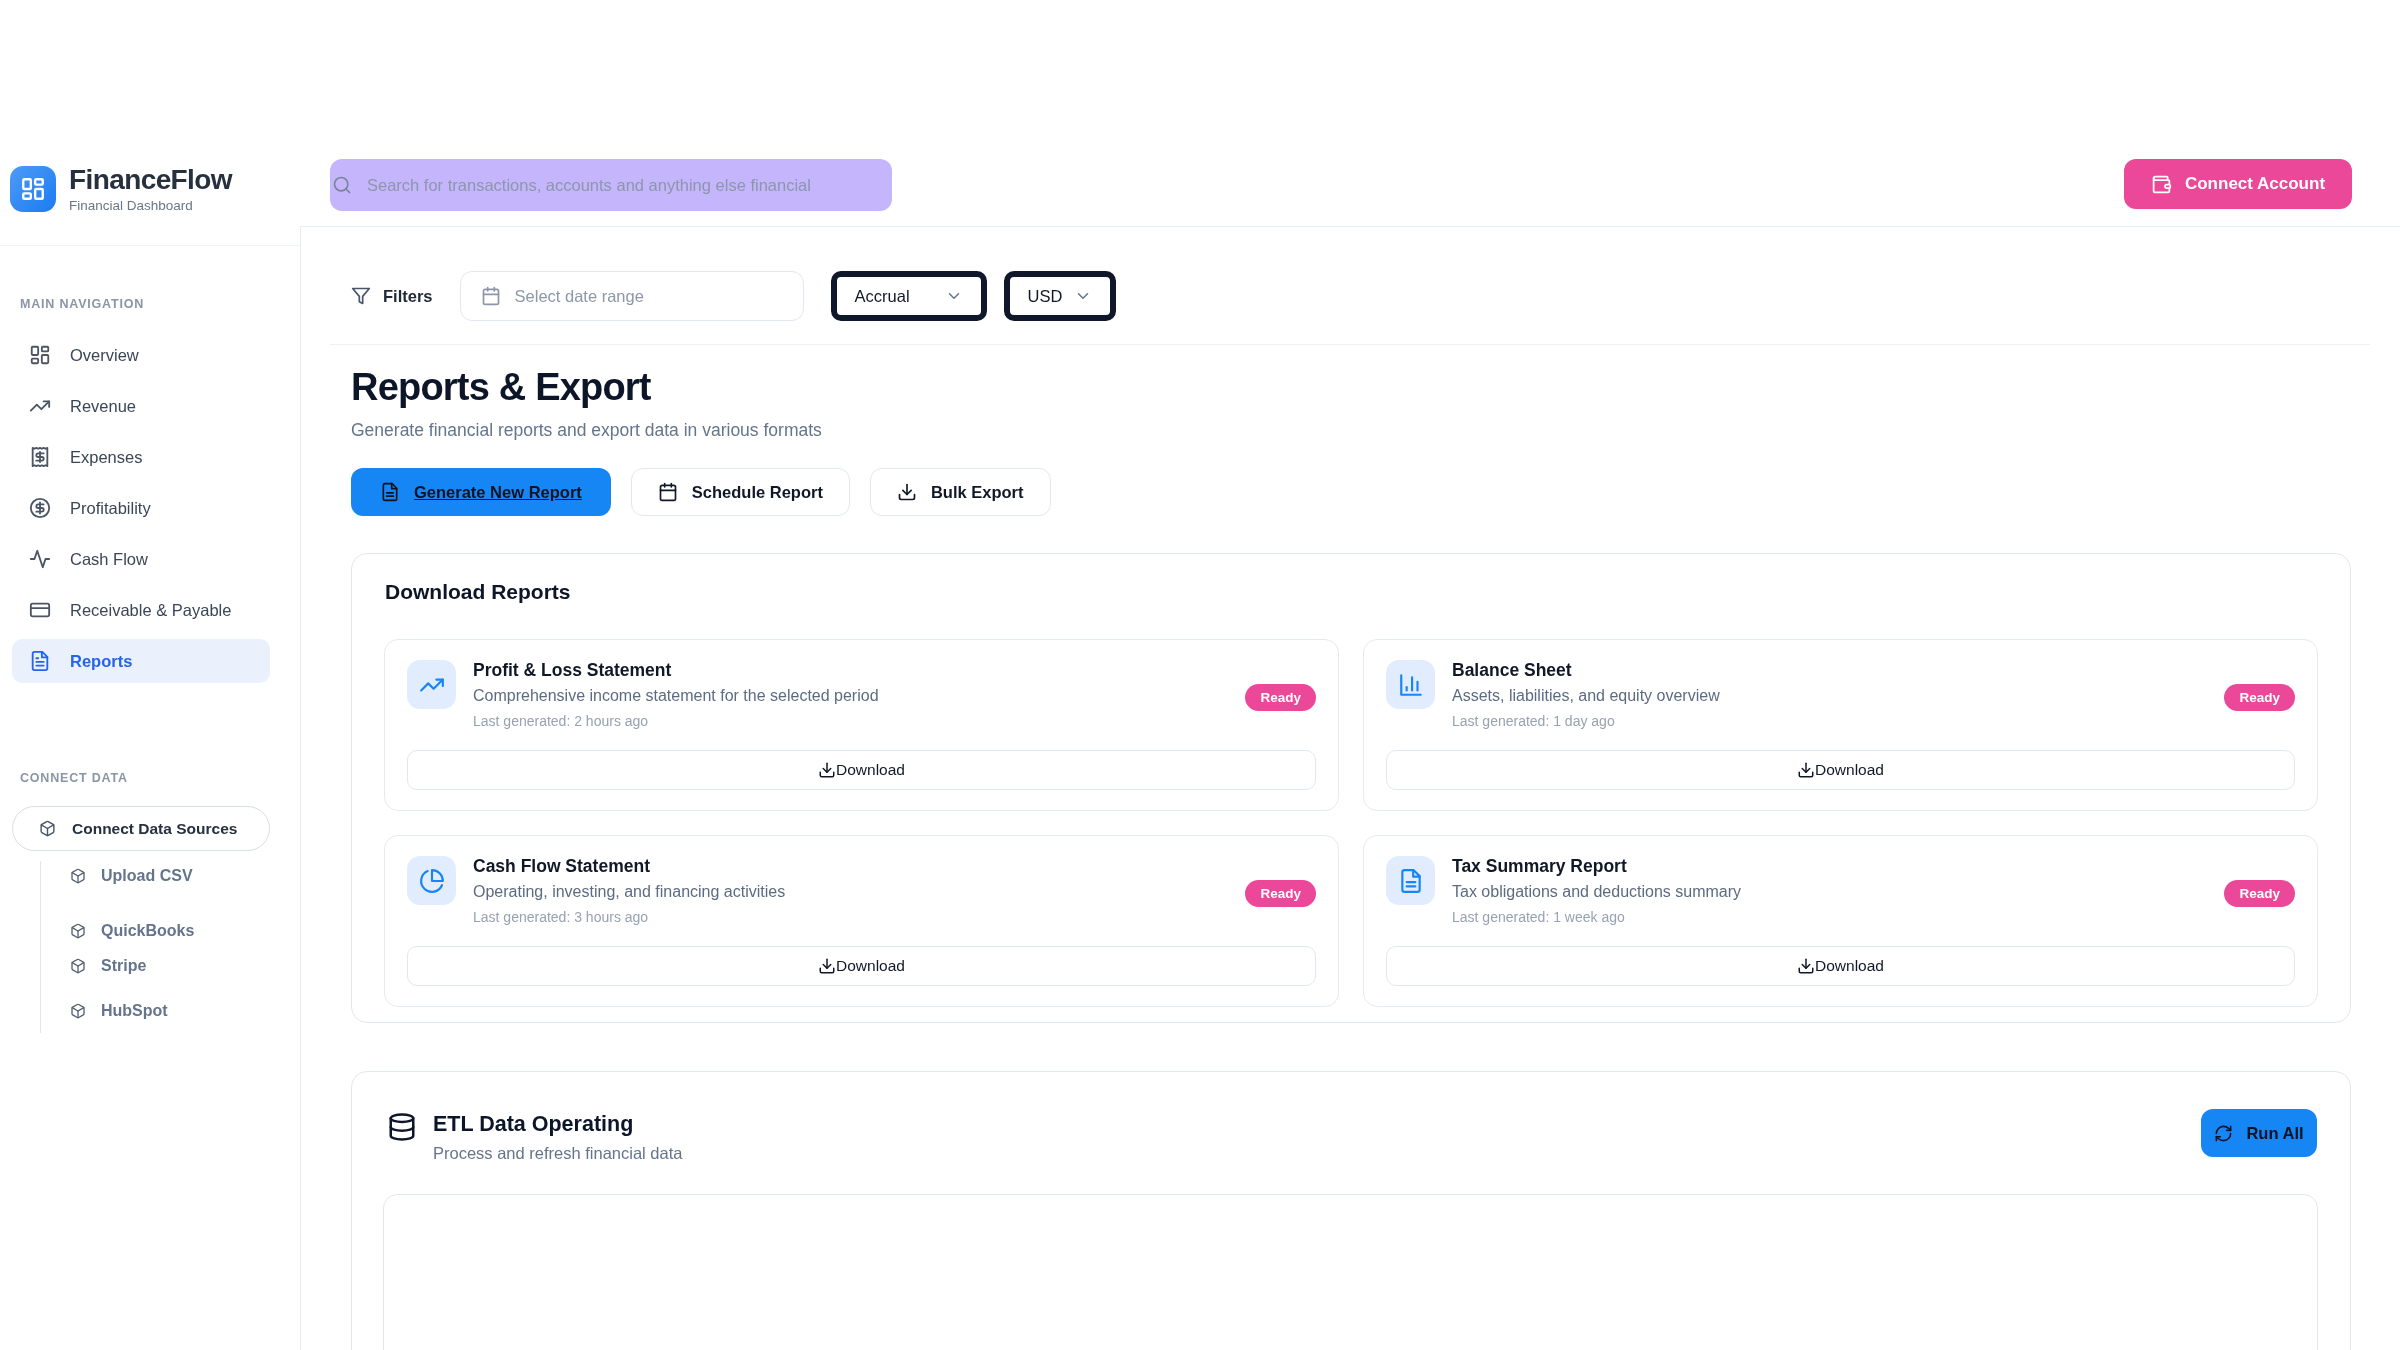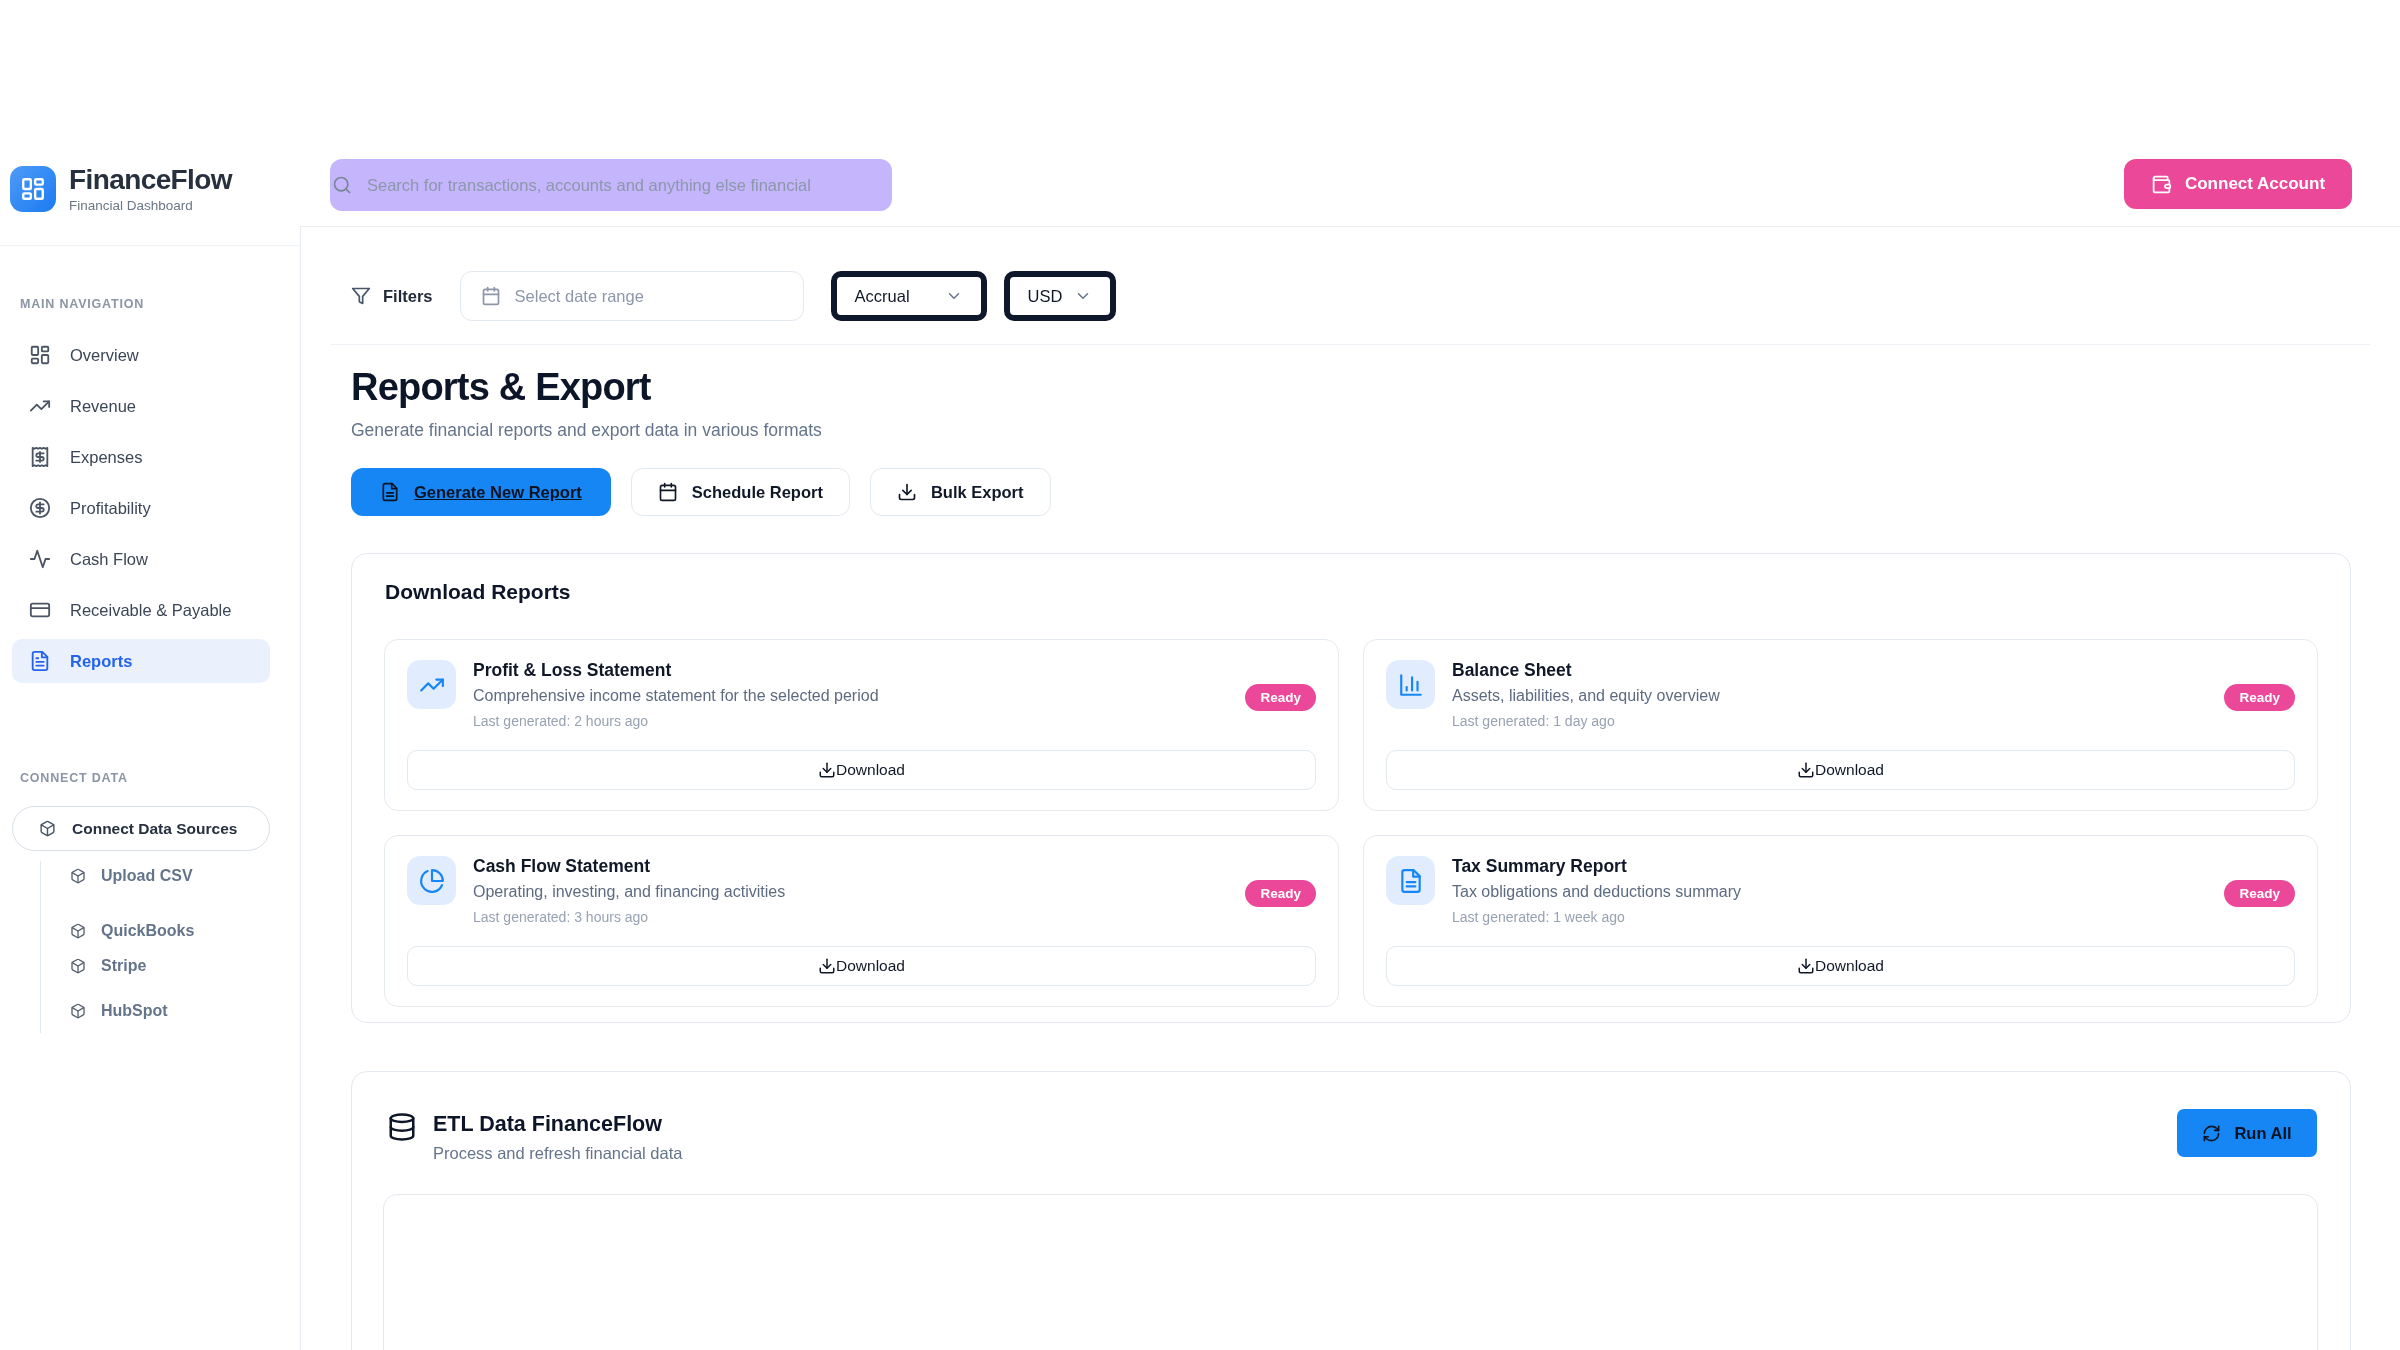--- a/index.html
+++ b/index.html
@@ -89,21 +89,21 @@
   .dl-btn{margin-top:auto;height:40px;box-sizing:border-box;border:1px solid #E2E8F0;border-radius:10px;background:#fff;
           display:flex;align-items:center;justify-content:center;font-size:15.5px;font-weight:500;
           color:#101828;font-family:"Liberation Sans",sans-serif;cursor:pointer;width:100%;}
   .dl-btn svg{color:#101828;}
 
   .etl-panel{position:absolute;left:51px;top:845px;width:2000px;height:560px;box-sizing:border-box;
              border:1px solid #E3E8EF;border-radius:16px;background:#fff;}
   .etl-head{position:absolute;left:35px;top:40px;display:flex;gap:16px;}
   .etl-title{font-size:21.5px;font-weight:700;color:#0D1528;}
   .etl-sub{font-size:16.5px;color:#64748B;margin-top:7px;}
-  .runall{position:absolute;right:33px;top:37px;width:140px;height:48px;border:none;border-radius:7px;
+  .runall{position:absolute;right:33px;top:37px;width:116px;height:48px;border:none;border-radius:12px;
           background:#1786F5;color:#0A1322;display:flex;align-items:center;justify-content:center;gap:13px;
           font-size:16.5px;font-weight:600;font-family:"Liberation Sans",sans-serif;cursor:pointer;}
   .etl-inner{position:absolute;left:31px;right:32px;top:122px;height:420px;border:1px solid #E3E8EF;
              border-radius:14px;background:#fff;}
 </style>
 </head>
 <body>
 
 <div class="app">
 
@@ -488,21 +488,21 @@
     <section class="etl-panel">
       <div class="etl-head">
         <span>
             <svg width="30" height="30" viewBox="0 0 24 24" fill="none" stroke="currentColor" stroke-width="2" stroke-linecap="round" stroke-linejoin="round">
               <ellipse cx="12" cy="5" rx="9" ry="3"></ellipse>
               <path d="M3 5v14a9 3 0 0 0 18 0V5"></path>
               <path d="M3 12a9 3 0 0 0 18 0"></path>
             </svg>
           </span>
         <div>
-          <div class="etl-title">ETL Data FinanceFlow</div>
+          <div class="etl-title">ETL Data Operating</div>
           <div class="etl-sub">Process and refresh financial data</div>
         </div>
       </div>
       <button class="runall">
         <span>
             <svg width="19" height="19" viewBox="0 0 24 24" fill="none" stroke="currentColor" stroke-width="2" stroke-linecap="round" stroke-linejoin="round">
               <path d="M3 12a9 9 0 0 1 9-9 9.75 9.75 0 0 1 6.74 2.74L21 8"></path>
               <path d="M21 3v5h-5"></path>
               <path d="M21 12a9 9 0 0 1-9 9 9.75 9.75 0 0 1-6.74-2.74L3 16"></path>
               <path d="M8 16H3v5"></path>

